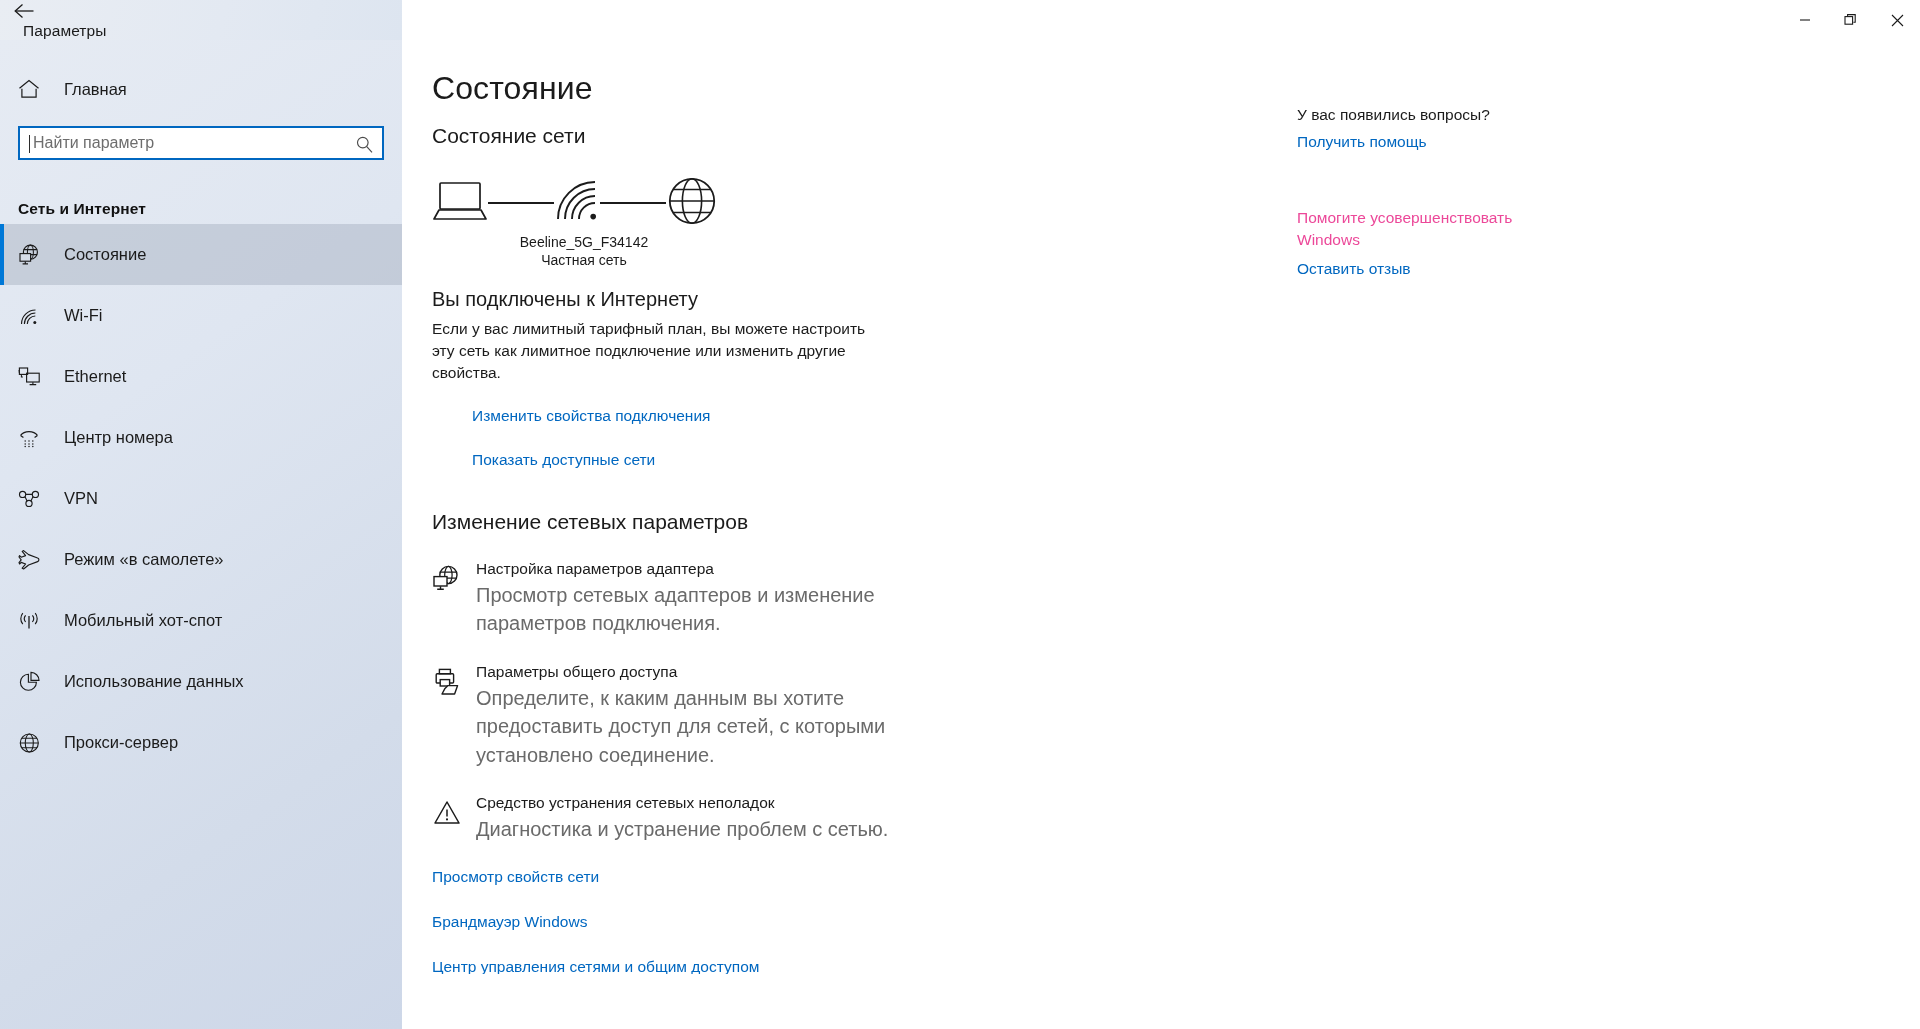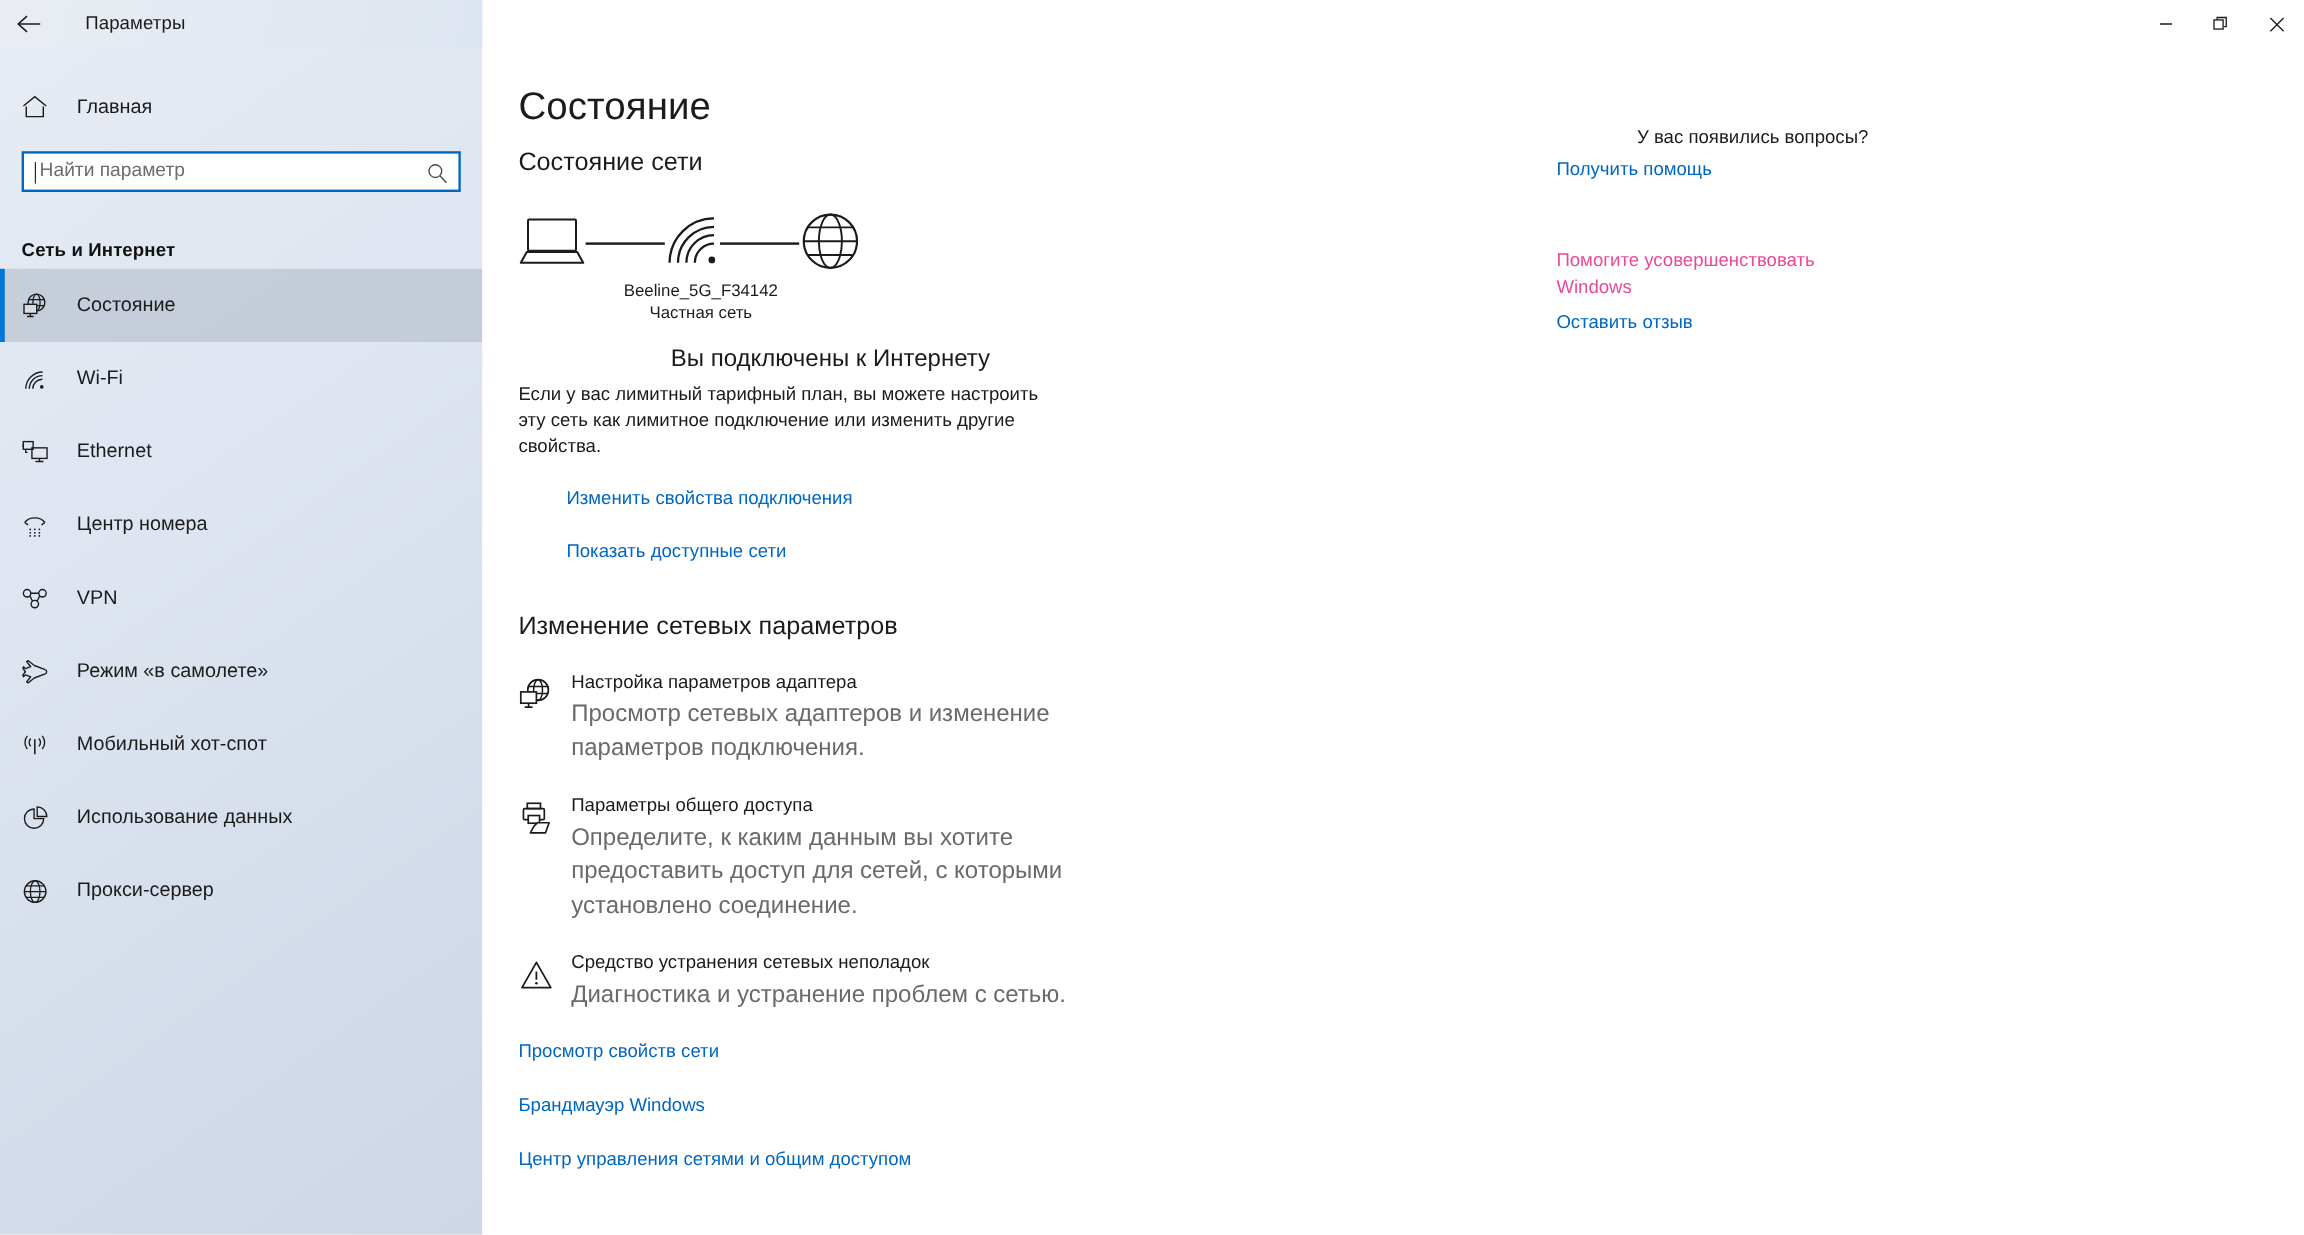--- a/index.html
+++ b/index.html
@@ -15,22 +15,23 @@
   }
   .window { position: relative; width: 1920px; height: 1029px; background:#fff; }
 
   
   .titlebar {
     position: absolute; top: 0; left: 0; width: 1920px; height: 40px;
     display: flex; align-items: center; z-index: 30;
   }
   .titlebar-left {
     position: absolute; left: 0; top: 0; width: 402px; height: 40px;
-    display: flex; align-items: center;
+    display: flex; 
     background: linear-gradient(105deg, #e9edf3 0%, #e3e9f2 55%, #dde5f0 100%);
+    flex-direction: column;
   }
   .titlebar-right {
     position: absolute; left: 402px; top: 0; right: 0; height: 40px; background:#ffffff;
   }
   .back-btn {
     width: 48px; height: 38px; display:flex; align-items:center; justify-content:center;
     cursor: default;
   }
   .back-btn svg { display:block; }
   .app-title {
@@ -109,41 +110,41 @@
   .main-col { position:absolute; left: 30px; top: 84px; width: 520px; }
 
   
   .net-diagram { position:relative; height: 106px; margin-top: 24px; }
   .net-row { display:flex; align-items:center; height: 62px; }
   .net-line { width: 66px; height: 2px; background:#1b1b1b; }
   .net-labels { text-align:center; width: 300px; margin-left: 2px; }
   .net-ssid { font-size: 14px; color:#1b1b1b; }
   .net-type { font-size: 14px; color:#1b1b1b; margin-top: 2px; }
 
-  .conn-head { font-size: 20px; margin-top: 10px; color:#1b1b1b;text-align:center; }
+  .conn-head { font-size: 20px; margin-top: 10px; color:#1b1b1b; }
   .conn-desc { margin-top: 7px; width: 438px; }
   .links-block { margin-top: 23px; margin-left: 40px; }
   .links-block .link { display:block; }
   .links-block .link + .link { margin-top: 26px; }
 
   .change-head { margin-top: 41px; }
   .opt-list { margin-top: 26px; }
   .opt-item { display:flex; margin-bottom: 25px; }
   .opt-ico { width: 44px; flex:none; padding-top: 4px; }
   .opt-text { flex:1; }
   .opt-title { font-size: 15.5px; color:#1b1b1b; }
   .opt-desc { font-size: 20px; color:#6a6a6a; line-height:1.42; margin-top: 3px; width: 420px; }
 
   .bottom-links .link { display:block; }
   .bottom-links .link + .link { margin-top: 27px; }
   .clipped { position:relative; height: 16px; overflow:hidden; }
 
   
   .help-col { position:absolute; left: 895px; top: 66px; width: 260px; }
-  .help-h { font-size: 15.5px; color:#1b1b1b;text-align:right; }
+  .help-h { font-size: 15.5px; color:#1b1b1b; }
   .help-col .link { display:block; margin-top: 9px; }
   .help-block2 { margin-top: 56px; }
   .help-h2 { font-size: 15.5px; color:#ec4899; line-height: 1.42; }
 </style>
 </head>
 <body>
 
 <div class="window">
 
   <div class="titlebar">

